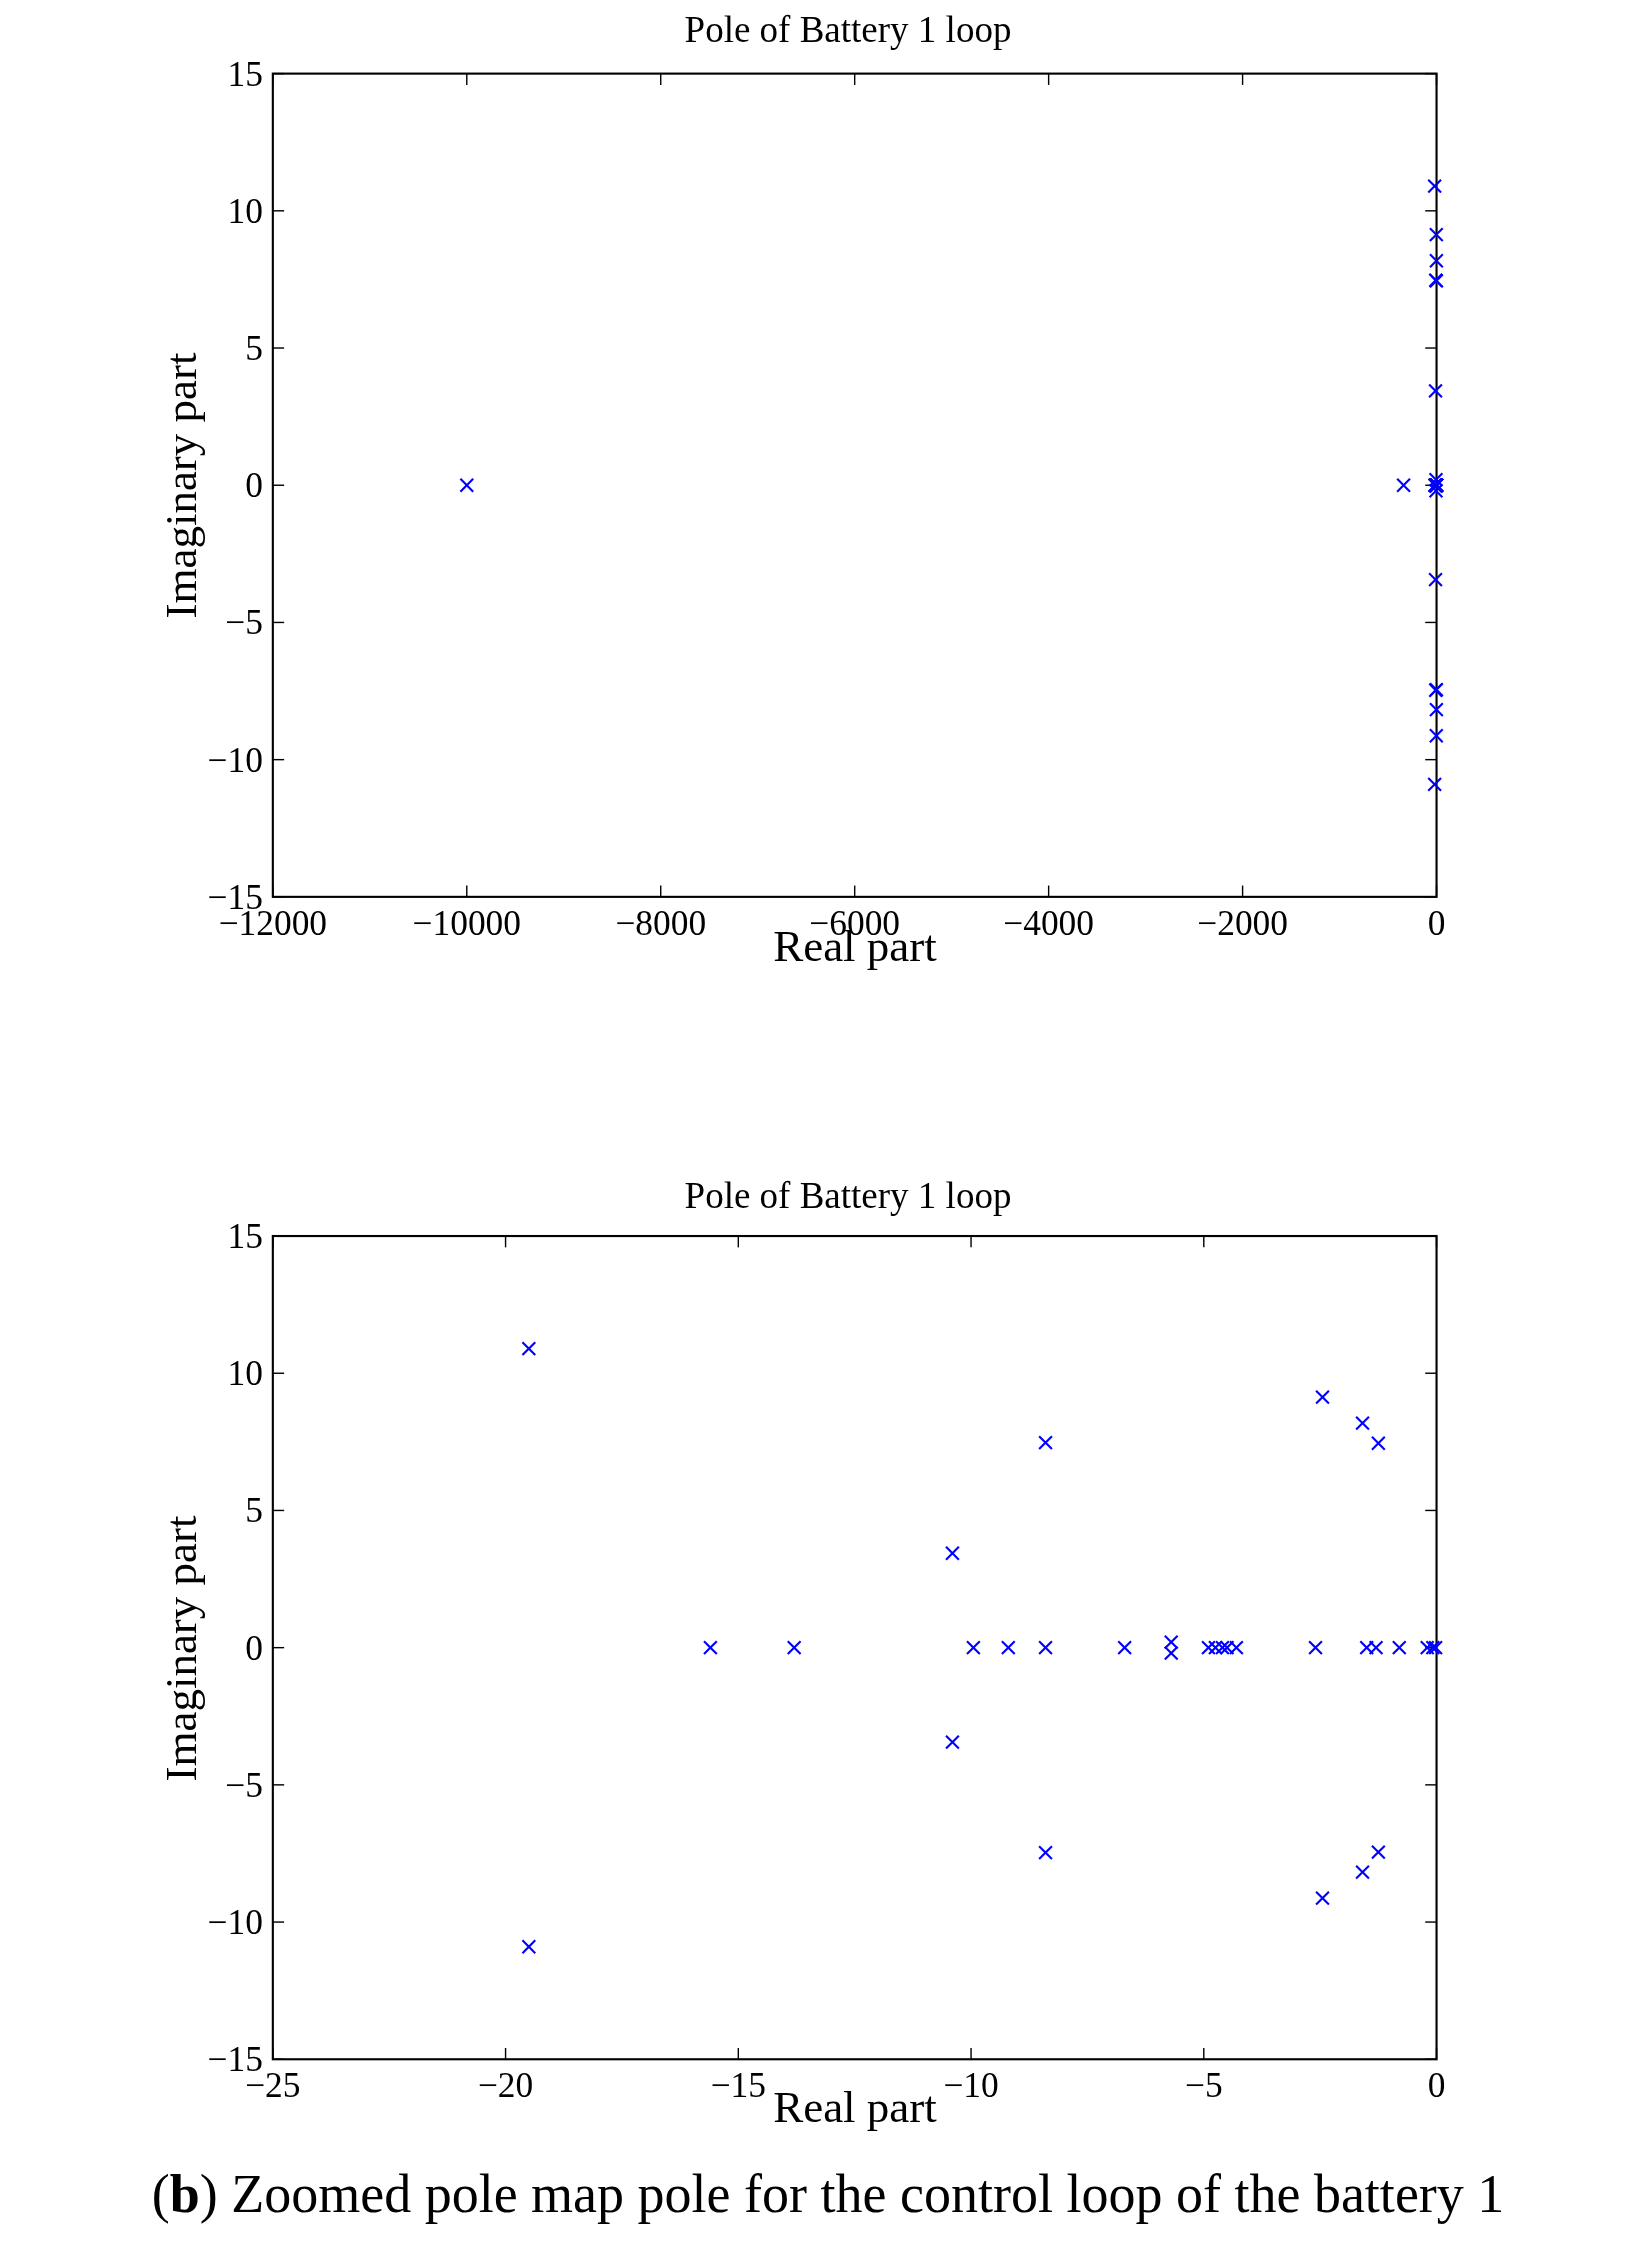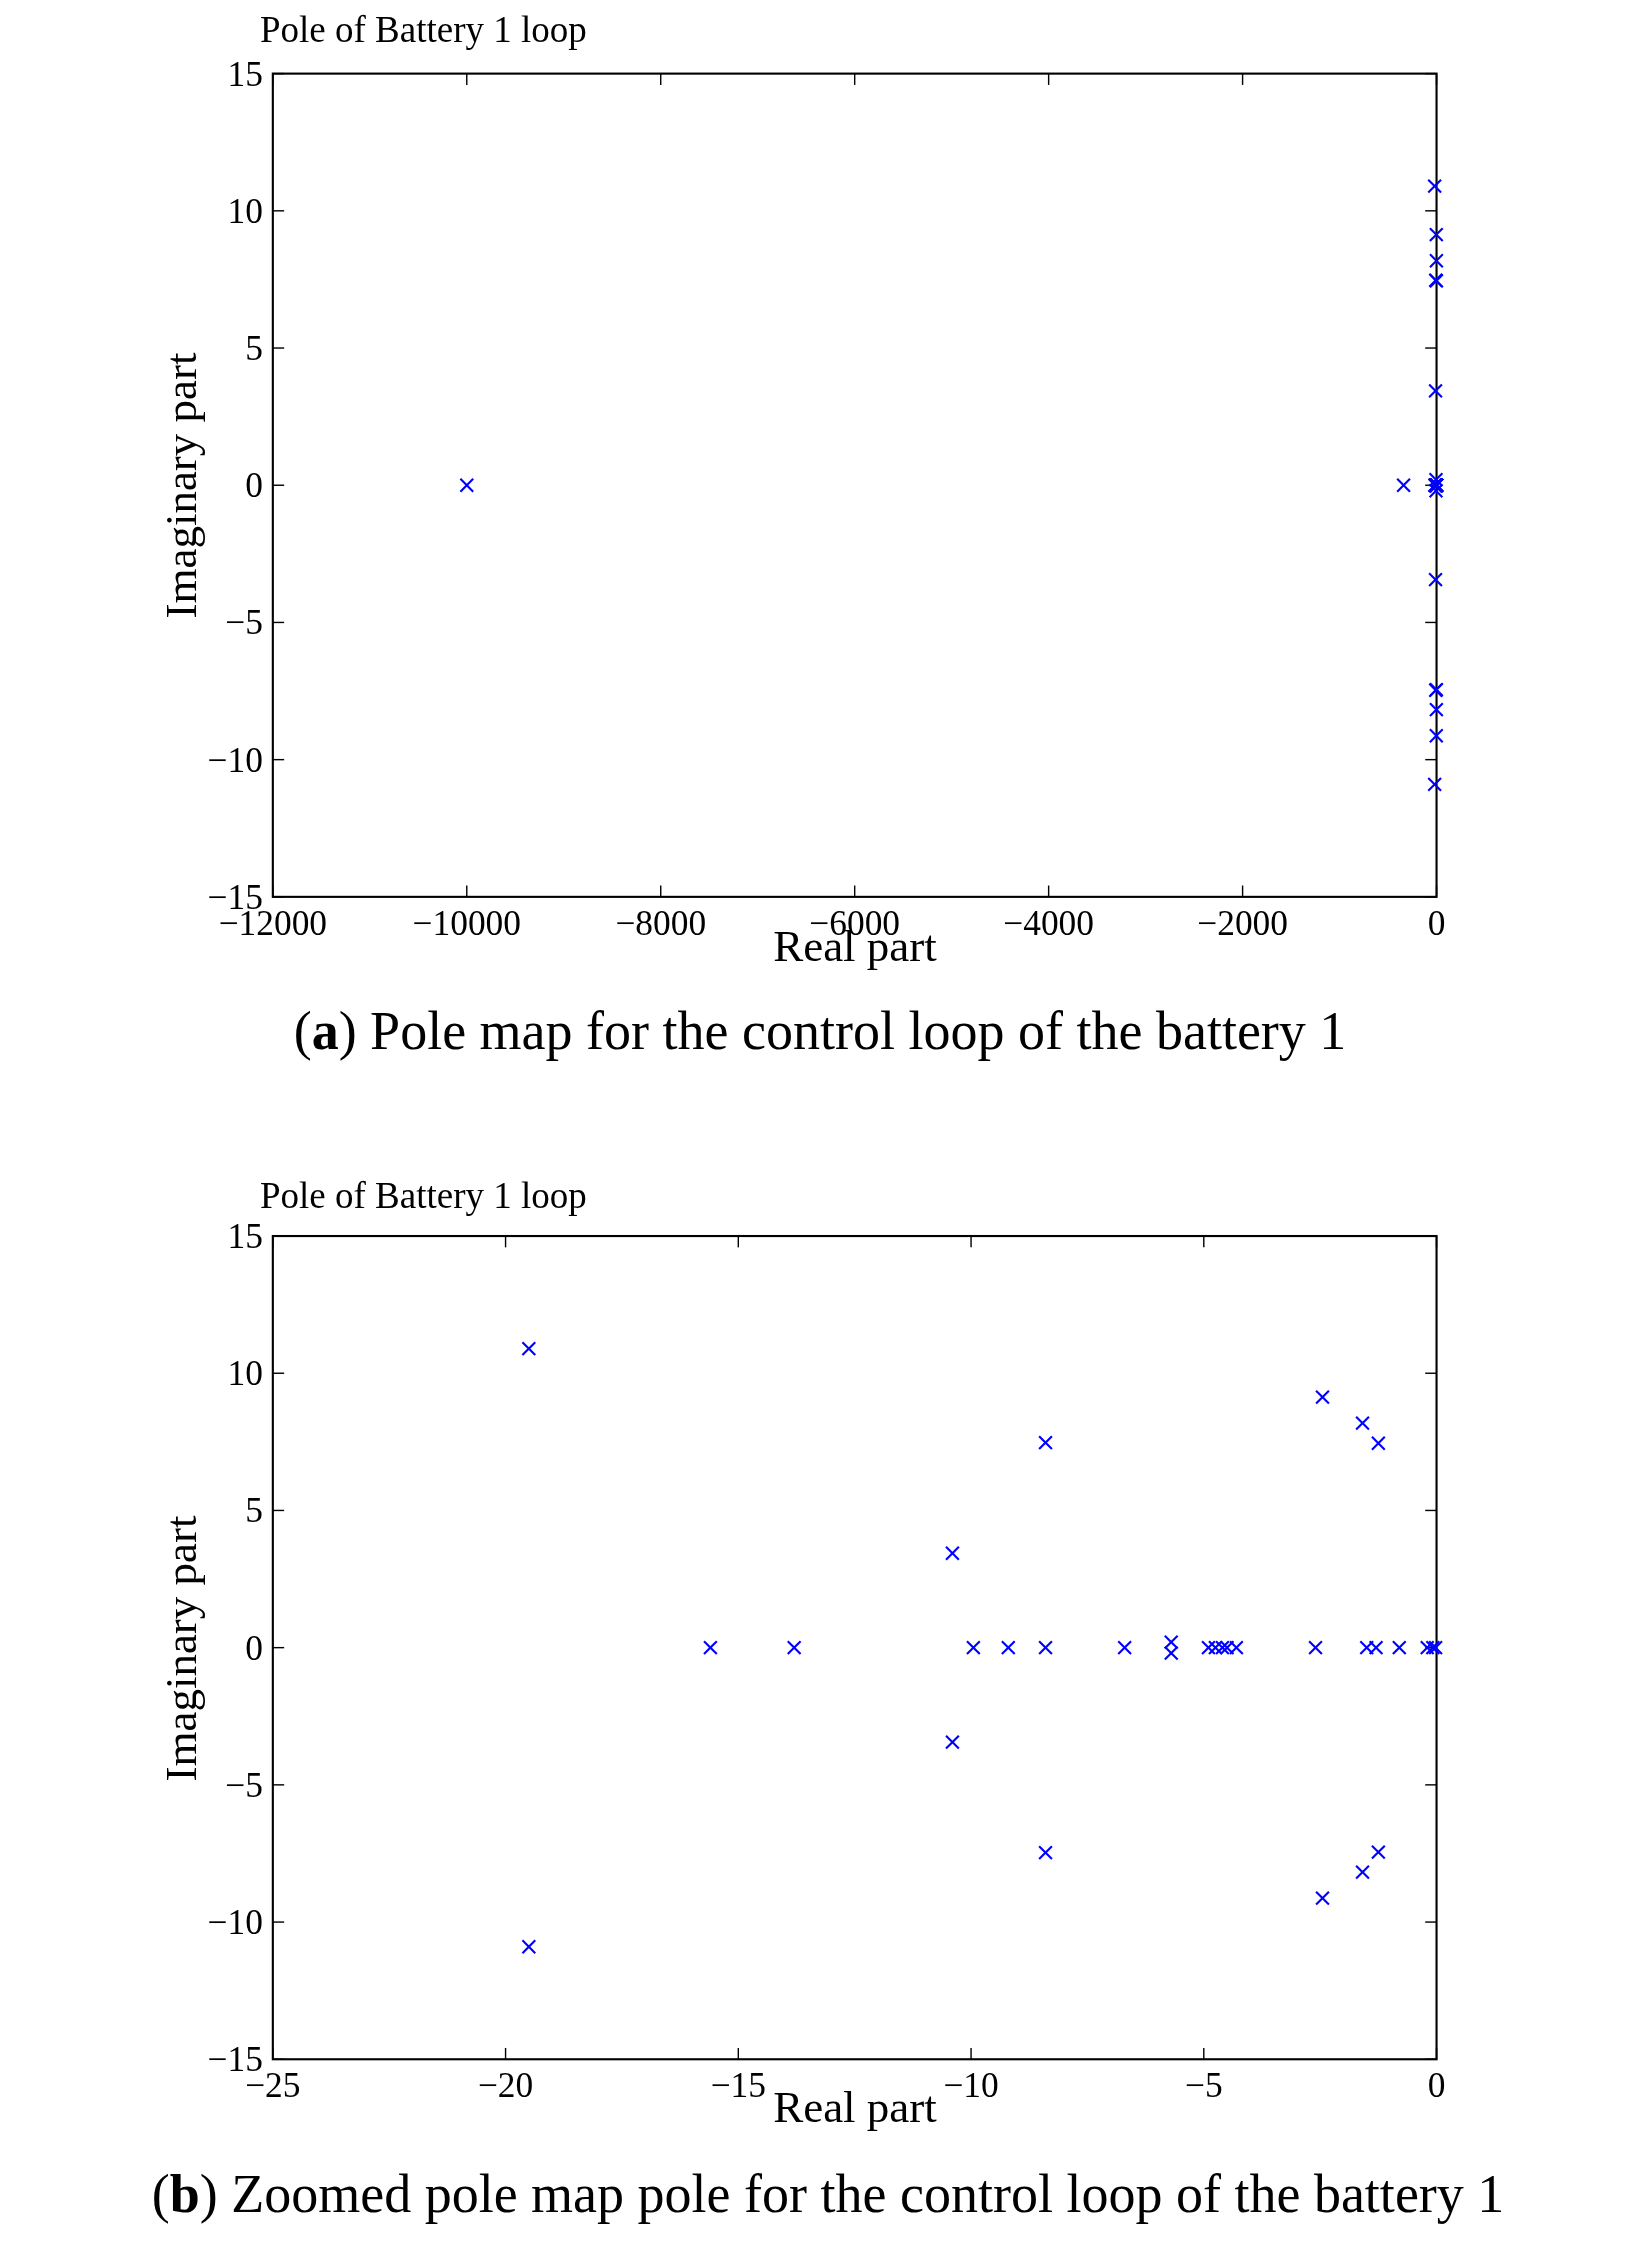--- a/index.html
+++ b/index.html
@@ -1,21 +1,21 @@
 <!DOCTYPE html>
 <html style="font-size:11.3px"><head>
   <meta charset="utf-8">
   <style>
     html, body { margin: 0; padding: 0; background: #ffffff; }
     body { width: 1640px; height: 2261px; position: relative; overflow: hidden;
            font-family: "Liberation Serif", "DejaVu Serif", serif; color: #000; }
     .figure { position: absolute; left: 0; width: 1640px; }
     #fig-a { top: 0; height: 1105px; }
     #fig-b { top: 1161px; height: 1100px; }
-    .chart-title { position: absolute; left: 260px; width: 1164px; 
+    .chart-title { position: absolute; left: 266px; width: 1164px; text-align: center;
                    font-size: 37px; line-height: 1; }
     #fig-a .chart-title { top: 11.3px; }
     #fig-b .chart-title { top: 15.6px; }
     .plot-svg { position: absolute; left: 0; top: 0; overflow: visible; }
     .axis-label-x { position: absolute; left: 273px; width: 1164px; text-align: center;
                     font-size: 45px; line-height: 1; }
     .axis-label-y { position: absolute; font-size: 45px; line-height: 1; white-space: nowrap;
                     transform-origin: center center; transform: rotate(-90deg); }
     .caption { position: absolute; left: 0; width: 1640px; text-align: center;
                font-size: 54px; line-height: 1; }
@@ -203,21 +203,20 @@
         <line x1="2020.98904" y1="677.5" x2="2036.98904" y2="693.5"></line>
         <line x1="2020.98904" y1="693.5" x2="2036.98904" y2="677.5"></line>
       </g>
       <g stroke="#0000ff" stroke-width="3" stroke-linecap="square">
         <line x1="2020.9972599999999" y1="677.5" x2="2036.9972599999999" y2="693.5"></line>
         <line x1="2020.9972599999999" y1="693.5" x2="2036.9972599999999" y2="677.5"></line>
       </g>
     </svg>
   <div class="axis-label-x" style="top:924px;">Real part</div>
   <div class="axis-label-y" style="left:40px; top:463px; width:283px; text-align:center;">Imaginary part</div>
-  <div class="caption" style="top:1004px;">(<b>a</b>)<span> Pole map for the control loop of the battery 1</span></div>
 </div>
 
 <div class="figure" id="fig-b">
   <div class="chart-title">Pole of Battery 1 loop</div>
   <svg class="plot-svg" id="plot-1" width="1640" height="991" viewBox="0 0 2316 1400">
       <rect x="385" y="106" width="1644" height="1163" fill="none" stroke="#000" stroke-width="3"></rect>
       <line x1="385" y1="1269" x2="385" y2="1253" stroke="#000" stroke-width="2"></line>
       <line x1="385" y1="106" x2="385" y2="122" stroke="#000" stroke-width="2"></line>
       <text x="385" y="1323" text-anchor="middle" class="tick-label">−25</text>
       <line x1="713.8" y1="1269" x2="713.8" y2="1253" stroke="#000" stroke-width="2"></line>

